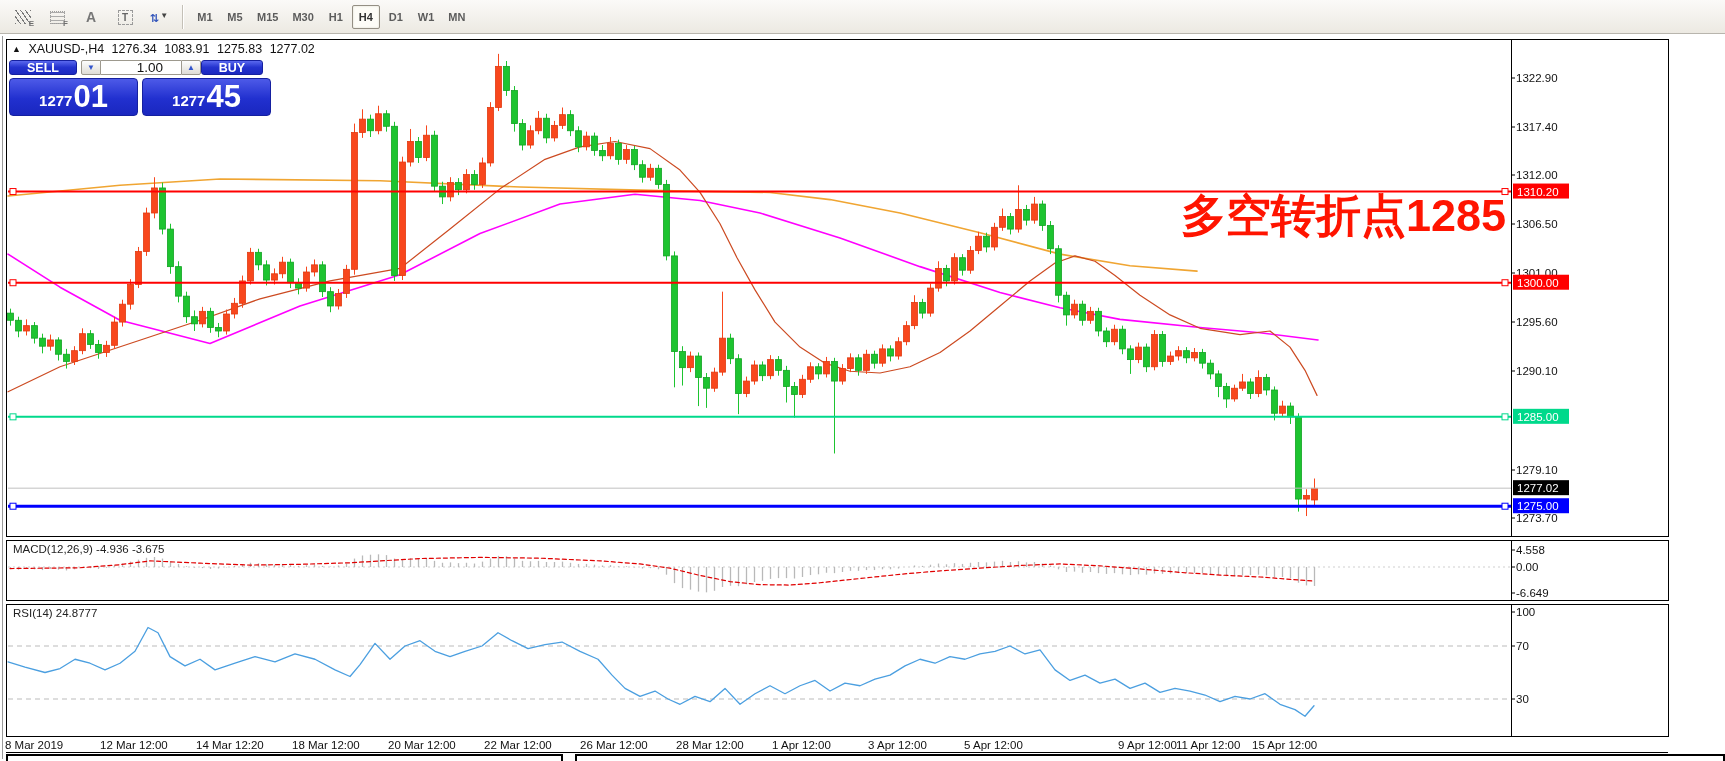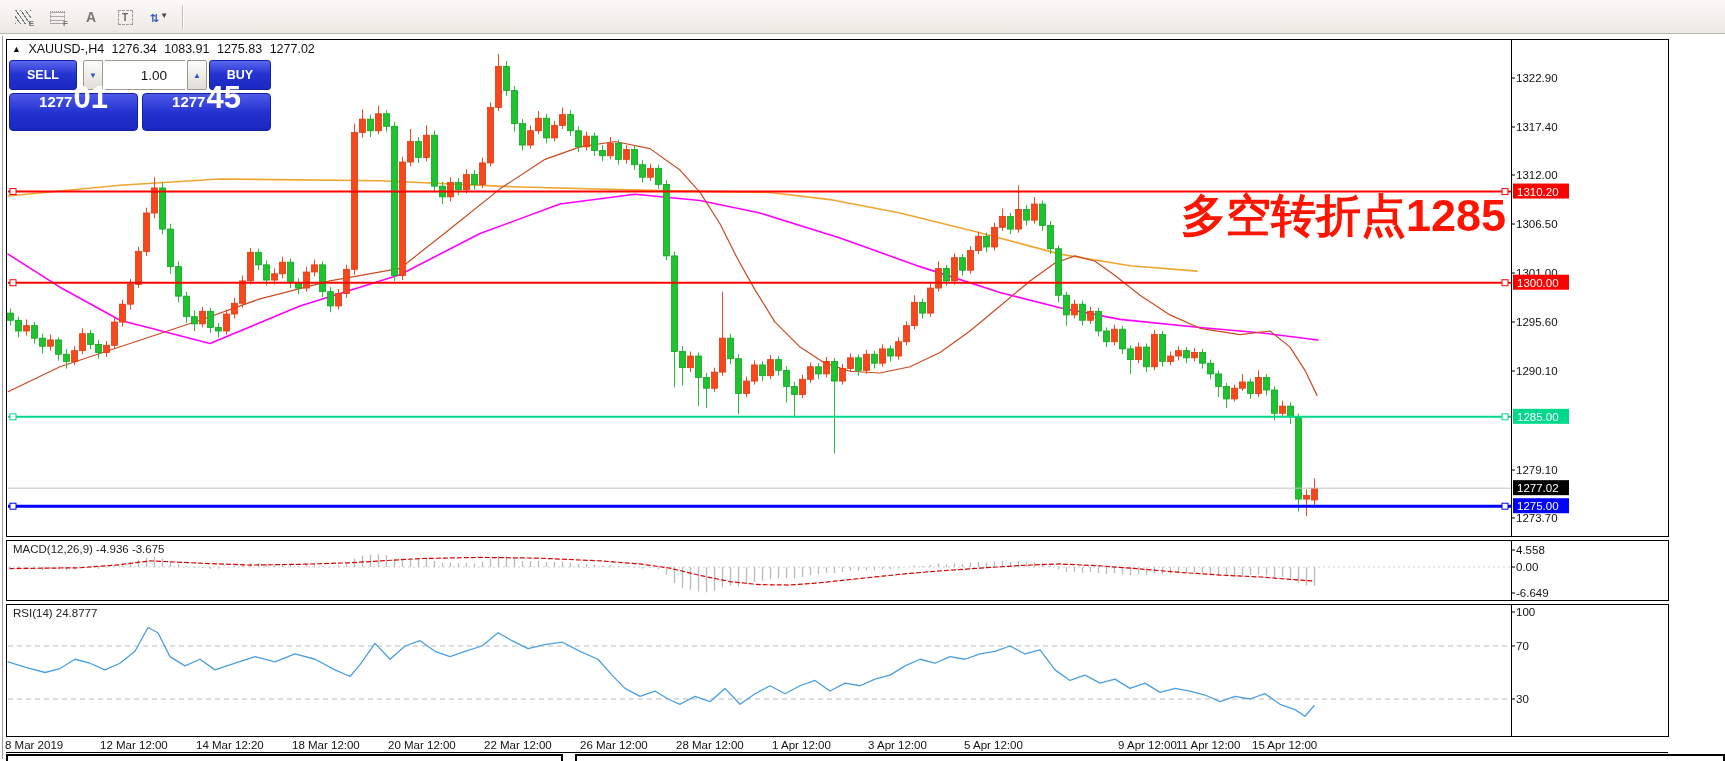--- a/index.html
+++ b/index.html
@@ -30,35 +30,35 @@
   .tf-btn.active { background:#fdfcf7; border:1px solid #948f84; box-shadow:inset 0 0 2px #d8d4c9; color:#333; }
   
   svg { position:absolute; left:0; }
   #main-svg { top:39px; } #macd-svg { top:540px; } #rsi-svg { top:604px; }
   svg text { font-family:"Liberation Sans","DejaVu Sans",sans-serif; }
   .ohlc-header { position:absolute; left:12px; top:42px; font-size:12.5px; color:#111; z-index:5; }
   .ohlc-header span { margin-right:4px; }
   .tri { font-size:9px; position:relative; top:-1px; }
   
   .trade-panel { position:absolute; left:9px; top:60px; width:262px; z-index:6; }
-  .tp-row1 { display:flex; height:30px;justify-content:space-between; }
+  .tp-row1 { display:flex; height:15px; }
   .btn-blue { background:linear-gradient(#5a68ee,#2433cf 48%,#1b28c0); color:#fff; border:1px solid #1520a0;
     border-radius:3px; font-size:12.5px; font-weight:bold; display:flex; align-items:center; justify-content:center;
     cursor:pointer; }
   .sell-btn { width:68px; } .buy-btn { width:62px; }
   .spin { width:20px; background:linear-gradient(#fdfdfd,#dfddd6); border:1px solid #9d998e; color:#3355cc;
     font-size:8px; display:flex; align-items:center; justify-content:center; cursor:pointer; }
   .spin.dn { margin-left:4px; border-radius:2px 0 0 2px; }
   .spin.up { border-radius:0 2px 2px 0; }
   .vol-input { width:80px; border:1px solid #9d998e; border-left:none; border-right:none;
     text-align:right; font-size:13.5px; padding-right:18px; color:#111; outline:none; }
   .tp-row2 { display:flex; margin-top:3px; height:38px; }
   .quote-box { width:154px; background:linear-gradient(#4d5ae8,#2130cf 55%,#1a27bf); border:1px solid #1520a0;
     border-radius:4px; color:#fff; display:flex; align-items:flex-end; justify-content:center;
-    padding-bottom:16px; cursor:pointer; }
+    padding-bottom:2px; cursor:pointer; }
   .quote-box + .quote-box { margin-left:4px; }
   .q-small { font-size:15px; font-weight:bold; line-height:24px; margin-right:1px; }
   .q-big { font-size:31px; font-weight:bold; line-height:33px; }
   
   .annotation { position:absolute; left:1150px; top:193px; width:356px; text-align:right;
     font-size:45px; font-weight:bold; line-height:1.0; z-index:4; white-space:nowrap;
     font-family:"Liberation Sans","DejaVu Sans",sans-serif; }
   
   .panel-title { position:absolute; font-size:11.5px; color:#222; z-index:5; left:13px; }
   #macd-title { top:543px; } #rsi-title { top:607px; }
@@ -91,20 +91,31 @@
       </div>
       <div class="tb-icon">
         <span class="boxT">T</span>
       </div>
       <div class="tb-icon">
         <span class="arrg">⇅</span>
         <span class="caret">▼</span>
       </div>
     </div>
   <div class="tb-sep"></div>
+  <div id="tf-row" style="display:flex;">
+      <div class="tf-btn">M1</div>
+      <div class="tf-btn">M5</div>
+      <div class="tf-btn">M15</div>
+      <div class="tf-btn">M30</div>
+      <div class="tf-btn">H1</div>
+      <div class="tf-btn active">H4</div>
+      <div class="tf-btn">D1</div>
+      <div class="tf-btn">W1</div>
+      <div class="tf-btn">MN</div>
+    </div>
 </div>
 
 <div class="page-left-edge"></div>
 
 <svg id="main-svg" width="1725" height="498">
     <rect x="6.5" y="0.5" width="1662" height="497" fill="#fff" stroke="#000000"></rect>
     <line x1="1511.5" y1="0" x2="1511.5" y2="498" stroke="#000000"></line>
     <line x1="1511" y1="39" x2="1515" y2="39" stroke="#000"></line>
     <text x="1516" y="43" font-size="11.5" fill="#111111">1322.90</text>
     <line x1="1511" y1="88" x2="1515" y2="88" stroke="#000"></line>

